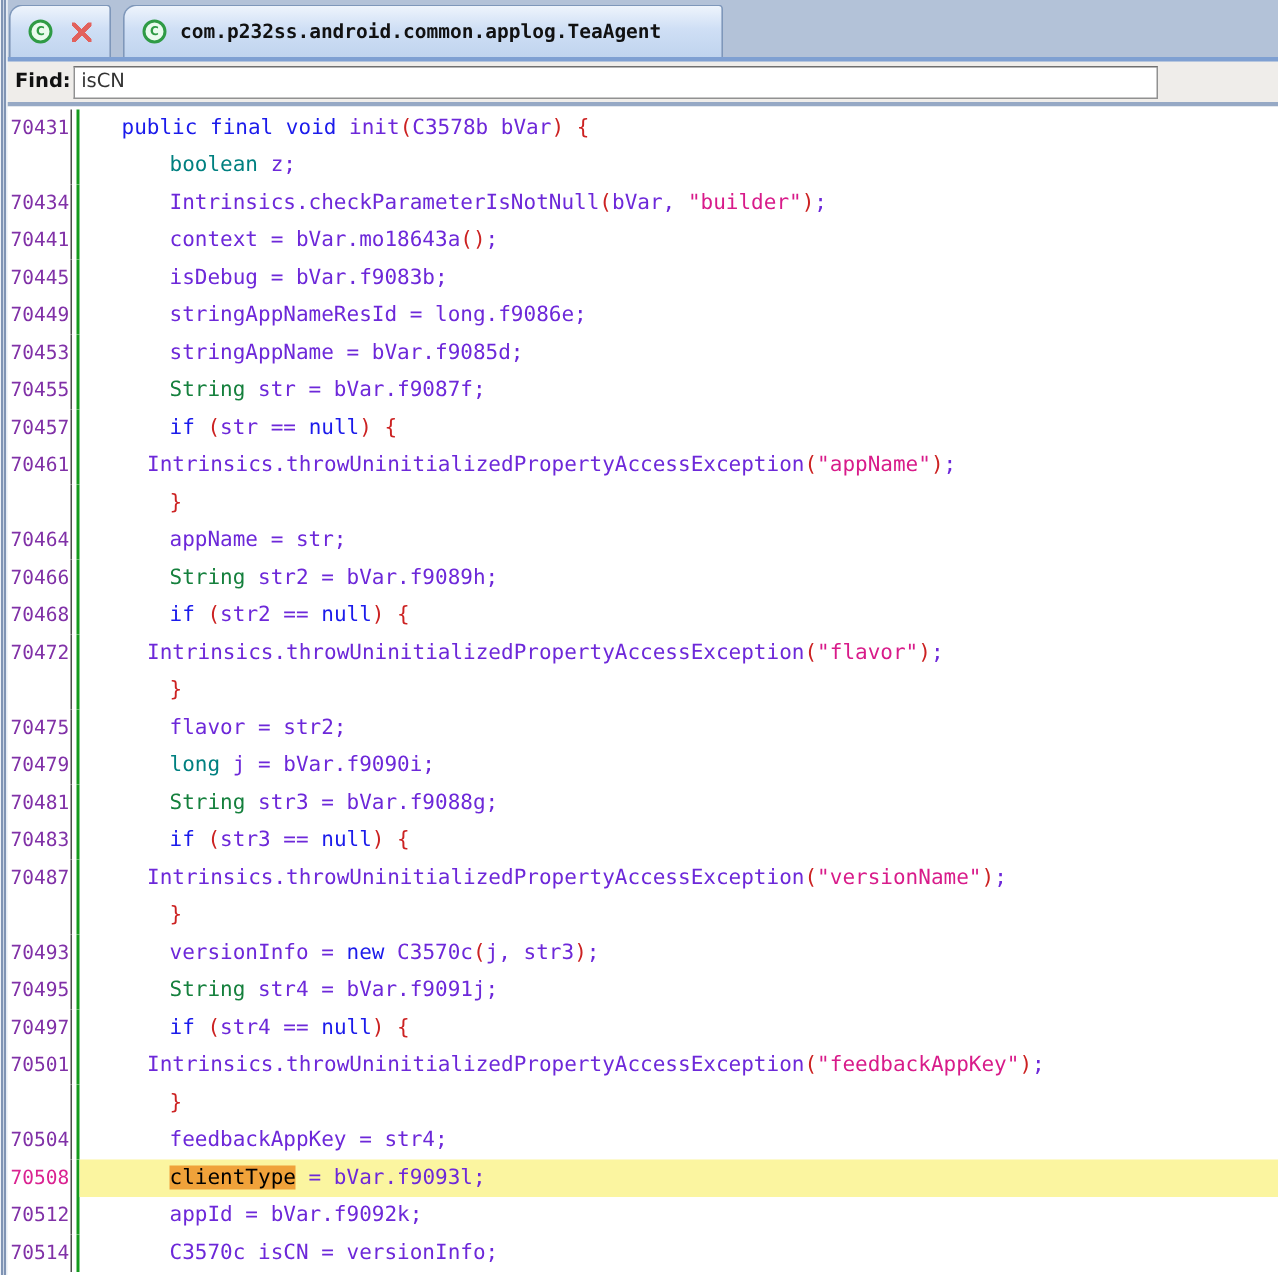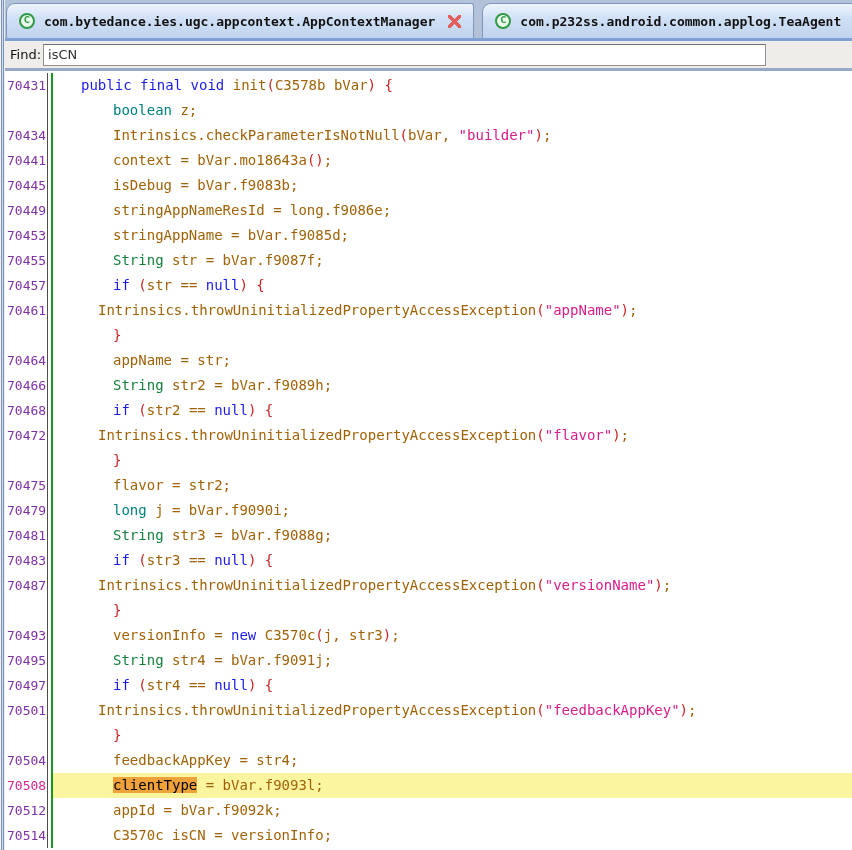--- a/index.html
+++ b/index.html
@@ -48,21 +48,21 @@
       linear-gradient(-45deg,transparent 42%,#e2615c 42%,#e2615c 58%,transparent 58%);
   }
   
   .findbar{
     flex:none;height:27px;background:#efedea;
     border-top:3px solid #7fa0d2;border-bottom:3px solid #96a9c5;
     display:flex;align-items:center;padding:0 0 0 5px;gap:2px;
   }
   .find-label{
     font-family:"DejaVu Sans","Liberation Sans",sans-serif;
-    font-weight:normal;font-size:13px;color:#111;flex:none;
+    font-weight:bold;font-size:13px;color:#111;flex:none;
   }
   .find-input{
     height:22px;width:723px;flex:none;box-sizing:border-box;
     border:1px solid #919191;border-top-color:#707070;
     background:#fff;color:#333;padding:0 4px;outline:none;
     font:13px "DejaVu Sans","Liberation Sans",sans-serif;
   }
   .find-next-btn{
     width:9px;height:24px;margin-left:5px;flex:none;
     overflow:hidden;position:relative;border:none;background:none;padding:0;
@@ -73,39 +73,38 @@
   .ln{
     width:40px;flex:none;padding-left:2px;box-sizing:content-box;
     color:#8031a7;font-size:13px;border-right:1px solid #4d4d4d;
     background:#fff;overflow:hidden;
   }
   .gut{width:3px;flex:none;border-right:2px solid #149b1e;background:#fff;}
   .content{flex:1;white-space:pre;overflow:hidden;}
   .i1{padding-left:28px;} .i2{padding-left:60px;} .i3{padding-left:45px;}
   .line.active .content{background:#fbf5a0;}
   .line.active .ln{color:#da2391;}
-  .tok.pl{color:#a16207;}
+  .tok.pl{color:#6d28d9;}
   .tok.kw{color:#1b1beb;}
   .tok.pr{color:#008080;}
   .tok.ty{color:#15803d;}
   .tok.st{color:#d81b8a;}
   .tok.br{color:#cc2222;}
   .tok.hlw{background:#f0a23a;color:#000;}
 </style>
 </head>
 <body>
 
 <div class="edge-stripe"></div>
 
 <div class="app">
 
   <div class="tabbar">
     <div class="tab">
       <span class="class-icon">C</span>
-      <span>com.bytedance.ies.ugc.appcontext.AppContextManager</span>
       <span class="close-x"></span>
     </div>
     <div class="tab cut">
       <span class="class-icon">C</span>
       <span>com.p232ss.android.common.applog.TeaAgent</span>
     </div>
   </div>
 
   <div class="findbar">
     <span class="find-label">Find:</span>

